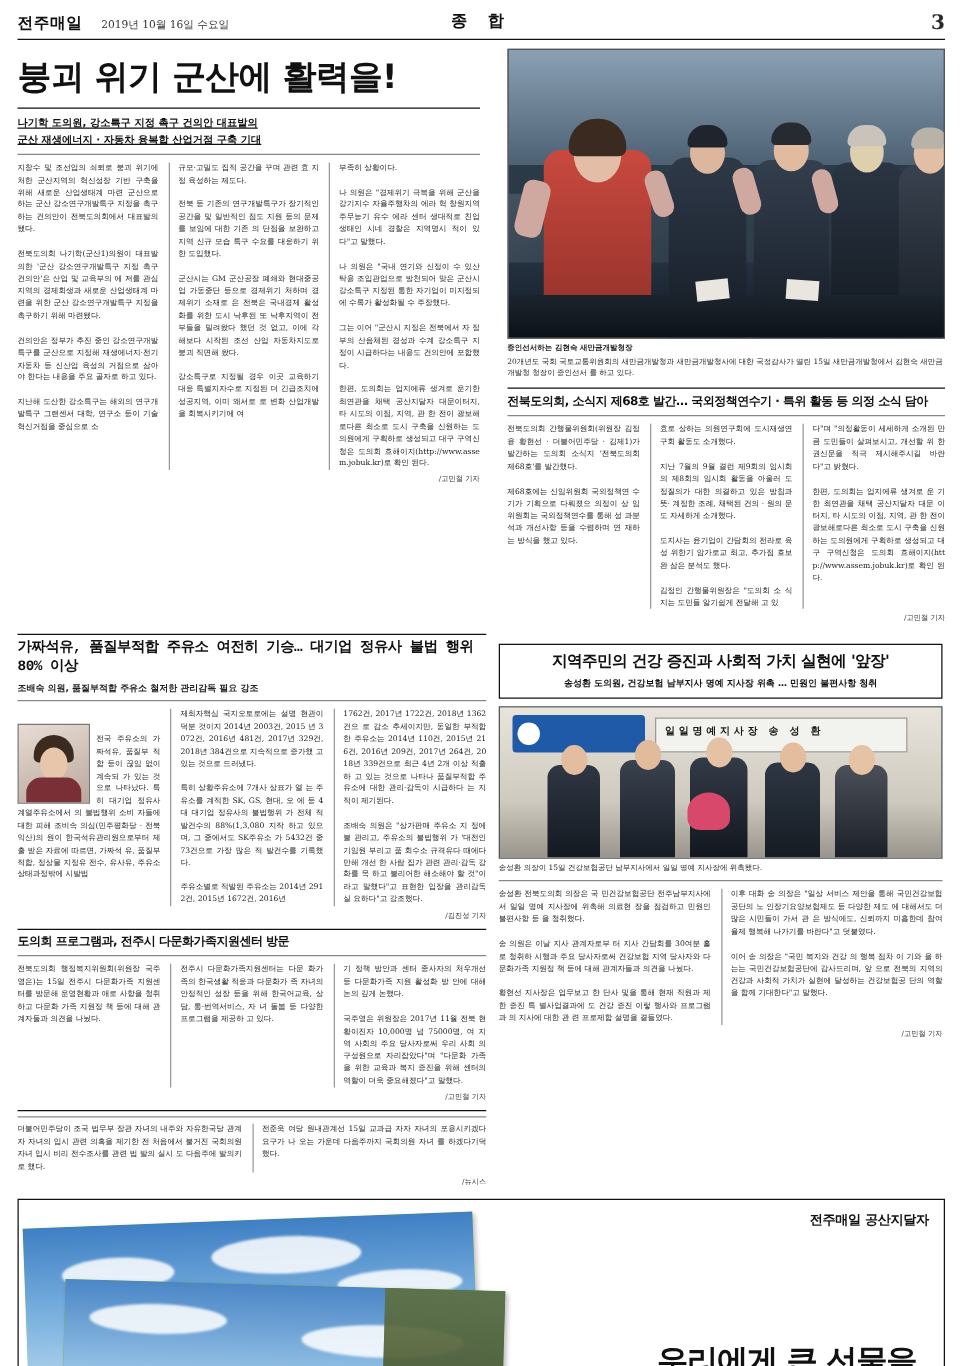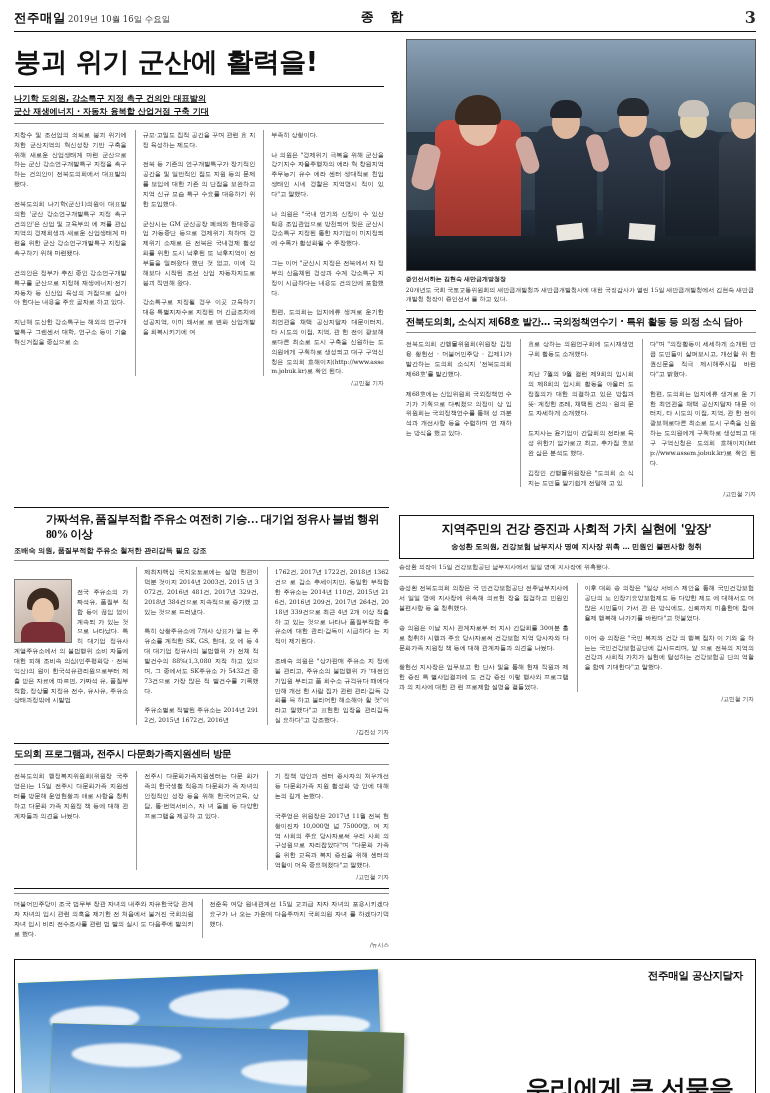--- a/index.html
+++ b/index.html
@@ -7,21 +7,21 @@
     width:770px;height:1093px;background:#ffffff;
     font-family:"DejaVu Serif", serif;
     color:#111;
     position:relative;
     overflow:hidden;
   }
   .page{width:770px;height:1093px;position:relative;box-sizing:border-box;padding:8px 14px;}
 
   
   .masthead{display:flex;align-items:flex-end;justify-content:space-between;padding-bottom:4px;border-bottom:1.6px solid #111;}
-  .mast-left{display:flex;align-items:baseline;gap:2px;text-align:center;}
+  .mast-left{display:flex;align-items:baseline;gap:15px;text-align:center;}
   .mast-title{font-size:12.5px;font-weight:bold;letter-spacing:0.5px;}
   .mast-date{font-size:8.5px;color:#333;}
   .mast-center{font-size:13px;font-weight:bold;letter-spacing:6px;position:absolute;left:50%;transform:translateX(-50%);top:8px;}
   .mast-page{font-size:16px;font-weight:bold;color:#2a2a2a;font-family:"DejaVu Serif",serif;}
 
   
   .rule{border-top:1px solid #111;}
   .rule-thin{border-top:0.6px solid #888;}
   .vrule{border-left:0.6px solid #999;}
 
@@ -52,22 +52,22 @@
   .photo{position:relative;overflow:hidden;background:#6b7280;}
   .photo-news{height:230px;border:0.5px solid #555;}
   .p-wall{position:absolute;left:0;top:0;right:0;bottom:0;background:linear-gradient(160deg,#5c6a78 0%,#33414f 55%,#1d2731 100%);}
   .p-desk{position:absolute;left:0;bottom:0;right:0;height:26%;background:linear-gradient(180deg,#243140 0%,#121a22 100%);}
   .fig{position:absolute;bottom:0;border-radius:14px 14px 0 0;}
   .head{position:absolute;border-radius:50%;}
   .arm{position:absolute;border-radius:8px;background:#cfa9a0;}
   .photo3{height:120px;border:0.5px solid #555;position:relative;overflow:hidden;background:#d3d8dc;}
 
   .sec-head{
-    font-family:Liberation Serif, serif;font-weight:bold;
-    font-size:11.5px;letter-spacing:-0.4px;line-height:1.3;margin-left:32px;
+    font-family:Liberation Mono, monospace;font-weight:bold;
+    font-size:11.5px;letter-spacing:-0.4px;line-height:1.3;
   }
   .sec-head-sm{
     font-family:"DejaVu Sans",sans-serif;font-weight:bold;
     font-size:9.6px;letter-spacing:-0.4px;line-height:1.3;
   }
   .sub-head{font-family:"DejaVu Sans",sans-serif;font-weight:bold;font-size:7.2px;color:#222;}
 
   .blockbox{border-top:1.4px solid #111;border-bottom:0;padding-top:5px;margin-top:7px;}
 
   
@@ -255,20 +255,39 @@
       </div>
       <div class="byline">/뉴시스</div>
     </div>
 
     <div class="mid-right">
       <div class="banner">
         <div class="banner-title">지역주민의 건강 증진과 사회적 가치 실현에 '앞장'</div>
         <div class="banner-sub">송성환 도의원, 건강보험 남부지사 명예 지사장 위촉 … 민원인 불편사항 청취</div>
       </div>
 
+      <div class="photo3" style="margin-top:6px;">
+        <div style="position:absolute;left:0;top:0;right:0;bottom:0;background:linear-gradient(180deg,#e8e4dc 0%,#cfcabf 62%,#9a958c 100%);"></div>
+        <div style="position:absolute;left:10px;top:6px;width:106px;height:30px;background:#1e5aa8;border-radius:3px;"></div>
+        <div style="position:absolute;left:14px;top:12px;width:18px;height:18px;background:#ffffff;border-radius:50%;"></div>
+        <div style="position:absolute;left:124px;top:8px;width:200px;height:26px;background:#f2f2ee;border:1px solid #9a9a94;"></div>
+        <div style="position:absolute;left:132px;top:13px;right:10px;font-size:8px;font-family:'DejaVu Sans',sans-serif;font-weight:bold;letter-spacing:3px;color:#1a1a1a;">일일명예지사장 송 성 환</div>
+
+        <div style="position:absolute;left:38px;bottom:0;width:42px;height:74px;background:linear-gradient(180deg,#2f3744,#141920);border-radius:10px 10px 0 0;"></div>
+        <div style="position:absolute;left:49px;bottom:66px;width:21px;height:24px;background:#e4bd9f;border-radius:50%;"></div>
+        <div style="position:absolute;left:96px;bottom:0;width:44px;height:78px;background:linear-gradient(180deg,#3a424f,#161c24);border-radius:10px 10px 0 0;"></div>
+        <div style="position:absolute;left:108px;bottom:70px;width:21px;height:24px;background:#e2bb9d;border-radius:50%;"></div>
+        <div style="position:absolute;left:152px;bottom:0;width:46px;height:80px;background:linear-gradient(180deg,#333b47,#12171e);border-radius:10px 10px 0 0;"></div>
+        <div style="position:absolute;left:165px;bottom:72px;width:21px;height:24px;background:#e6c2a4;border-radius:50%;"></div>
+        <div style="position:absolute;left:150px;bottom:22px;width:34px;height:30px;background:#d8486a;border-radius:50% 50% 30% 30%;"></div>
+        <div style="position:absolute;left:212px;bottom:0;width:44px;height:76px;background:linear-gradient(180deg,#2e3744,#151b22);border-radius:10px 10px 0 0;"></div>
+        <div style="position:absolute;left:224px;bottom:68px;width:21px;height:24px;background:#e3bd9e;border-radius:50%;"></div>
+        <div style="position:absolute;left:268px;bottom:0;width:42px;height:74px;background:linear-gradient(180deg,#4a4f59,#1b2028);border-radius:10px 10px 0 0;"></div>
+        <div style="position:absolute;left:279px;bottom:66px;width:21px;height:24px;background:#e7c3a5;border-radius:50%;"></div>
+      </div>
       <div class="caption" style="margin-top:3px;">송성환 의장이 15일 건강보험공단 남부지사에서 일일 명예 지사장에 위촉됐다.</div>
 
       <div class="rule-thin" style="margin-top:5px;"></div>
       <div class="cols3">
         <div class="body-col" style="white-space:pre-line;">송성환 전북도의회 의장은 국 민건강보험공단 전주남부지사에서 일일 명예 지사장에 위촉해 의료현 장을 점검하고 민원인 불편사항 등 을 청취했다.
 
 송 의원은 이날 지사 관계자로부 터 지사 간담회를 30여분 홀로 청취하 시행과 주요 당사자로써 건강보험 지역 당사자와 다문화가족 지원정 책 등에 대해 관계자들과 의견을 나눴다.
 
 황현선 지사장은 업무보고 한 단사 및을 통해 현재 직원과 제한 증진 특 별사업결과에 도 건강 증진 이렇 행사와 프로그램과 의 지사에 대한 관 련 프로제함 설명을 곁들였다.</div>
         <div class="body-col vrule" style="white-space:pre-line;padding-left:7px;">이후 대화 송 의장은 "일상 서비스 제안을 통해 국민건강보험공단의 노 인장기요양보험제도 등 다양한 제도 에 대해서도 더 많은 시민들이 가서 관 은 방식에도, 신뢰까지 미흡한데 참여 율제 행복해 나가기를 바란다"고 덧붙였다.

